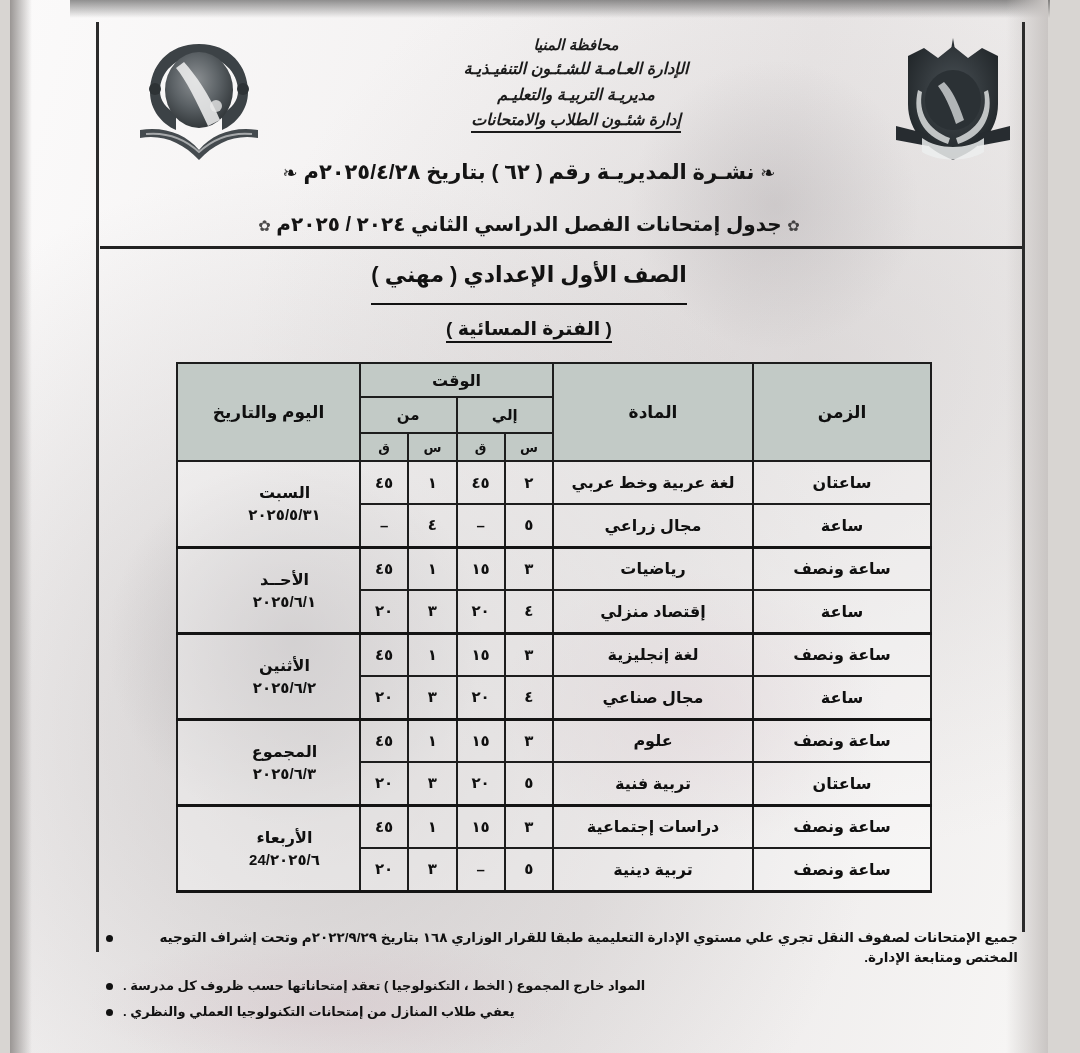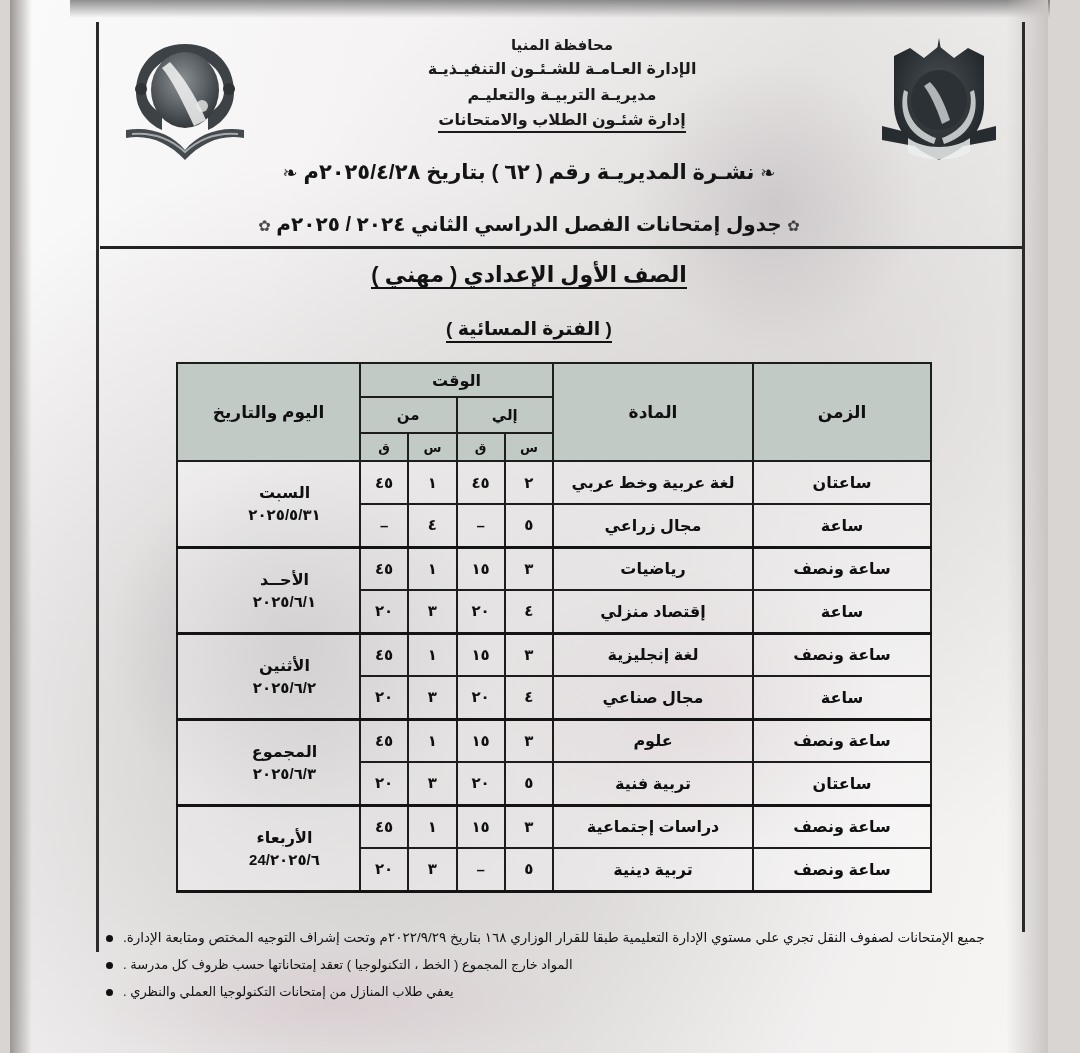--- a/index.html
+++ b/index.html
@@ -37,21 +37,21 @@
       background:linear-gradient(270deg,#c9c5c3 0%,rgba(201,197,195,0) 100%);}
   .top-strip{position:absolute;left:60px;top:0;width:980px;height:18px;
       background:linear-gradient(180deg,#3a3a3a 0%,rgba(58,58,58,0) 100%);opacity:.55;}
 
   
   .vrule{position:absolute;background:#2b2b2b;}
   .vl{left:86px;  top:22px; width:3px; height:930px;}
   .vr{left:1012px;top:22px; width:3px; height:910px;}
 
   
-  #header{position:absolute;left:92px;top:26px;width:920px;height:200px;}
+  #header{position:absolute;left:106px;top:26px;width:920px;height:200px;font-style:italic;}
   .logo{position:absolute;top:8px;width:150px;height:135px;}
   .logo-left{left:8px;}
   .logo-right{right:8px;}
   .head-lines{position:absolute;left:160px;right:160px;top:10px;text-align:center;}
   .hl{font-weight:bold;color:#1b1b1b;letter-spacing:.5px;margin:0 0 7px 0;line-height:1.15;}
   .hl1{font-size:15px;}
   .hl2{font-size:16px;}
   .hl3{font-size:16px;}
   .hl4{font-size:16px;border-bottom:2px solid #1b1b1b;display:inline-block;padding-bottom:2px;}
 
@@ -60,21 +60,21 @@
   .bulletin .deco{font-size:18px;}
 
   .semester{position:absolute;left:0;right:0;top:212px;text-align:center;
     font-size:20px;font-weight:bold;color:#141414;white-space:nowrap;}
   .semester .deco{font-size:15px;opacity:.75;}
 
   .rule-wide{position:absolute;left:90px;top:246px;width:922px;height:3px;background:#222;}
 
   .grade{position:absolute;left:0;right:0;top:262px;text-align:center;}
   .grade span{font-size:22px;font-weight:bold;color:#121212;
-    border-bottom:2px solid #121212;padding-bottom:0;}
+    border-bottom:2px solid #121212;padding-bottom:16px;}
   .period{position:absolute;left:0;right:0;top:317px;text-align:center;}
   .period span{font-size:19px;font-weight:bold;color:#121212;
     border-bottom:2px solid #121212;padding-bottom:2px;}
 
   
   #tablewrap{position:absolute;left:166px;top:362px;width:756px;}
   table{border-collapse:collapse;width:100%;table-layout:fixed;
         background:rgba(255,255,255,.35);}
   th,td{border:2px solid #1d1d1d;text-align:center;color:#101010;
         font-weight:bold;padding:0;}
@@ -96,21 +96,21 @@
   td.day .ddate{display:block;font-size:15px;}
   tr.block-end > td{border-bottom:3px solid #141414;}
   td.daycell{border-bottom:3px solid #141414;padding-left:32px;}
 
   
   #notes{position:absolute;left:96px;top:928px;width:912px;}
   .note{display:flex;flex-direction:row-reverse;align-items:flex-start;
         gap:10px;margin-bottom:7px;}
   .bullet{flex:0 0 auto;width:7px;height:7px;border-radius:50%;
           background:#111;margin-top:7px;}
-  .note-txt{font-size:13.5px;font-weight:normal;color:#111;line-height:1.5;
+  .note-txt{font-size:13.5px;font-weight:bold;color:#111;line-height:1.5;
             }
   .n1 .note-txt{font-size:13.5px;}
   .n2 .note-txt,.n3 .note-txt{font-size:13px;}
   .n2,.n3{justify-content:flex-start;padding-left:0;}
   .n2 .note-txt,.n3 .note-txt{margin-right:0;}
 </style>
 </head>
 <body>
 
 <div id="sheet">

